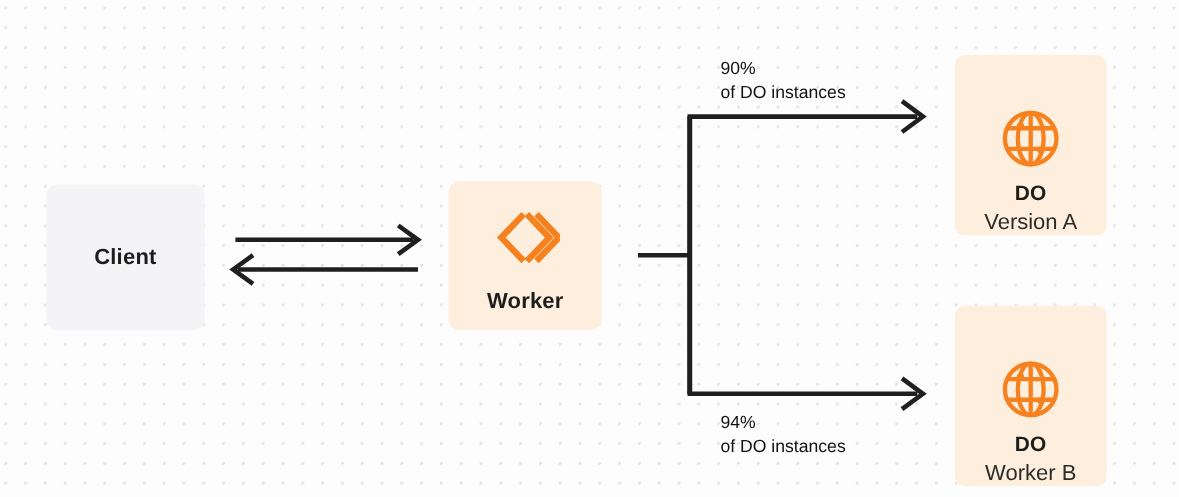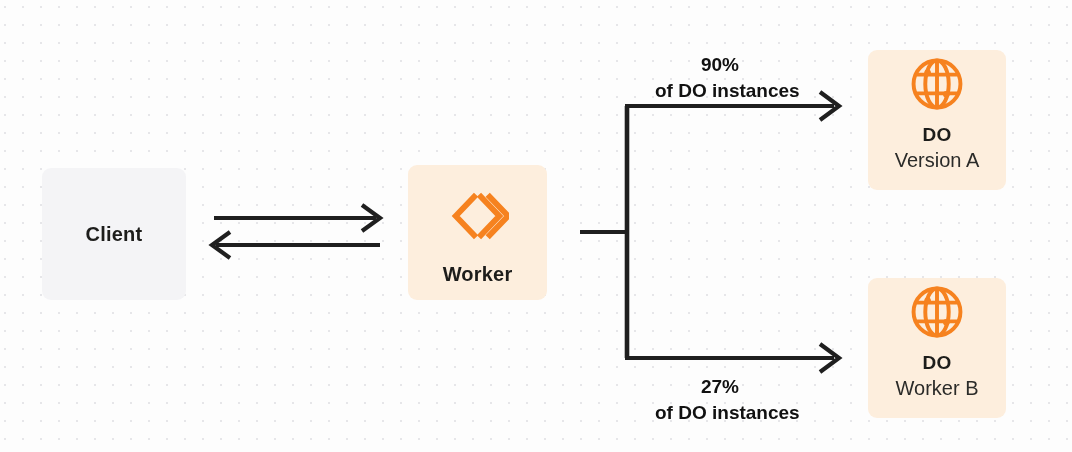--- a/index.html
+++ b/index.html
@@ -37,23 +37,23 @@
   }
   .node.worker {
     left: 408px; top: 165px;
     width: 139px; height: 135px;
     background: #fdeedd;
     justify-content: flex-start;
     padding-top: 20px;
   }
   .node.do {
     left: 868px;
-    width: 138px; height: 140px;
+    width: 138px; height: 164px;
     background: #fdeedd;
-    justify-content: flex-start;
+    justify-content: flex-end;
     padding-top: 4px;
   }
   .node.do-a { top: 50px; }
   .node.do-b { top: 278px; }
 
   .node-title {
     font-size: 19px;
     font-weight: bold;
     color: #1d1d1b;
     letter-spacing: 0.2px;
@@ -82,23 +82,22 @@
   .edges {
     position: absolute;
     left: 0; top: 0;
     width: 1072px; height: 452px;
     pointer-events: none;
   }
 
   
   .edge-label {
     position: absolute;
-    text-align: center;
-    font-size: 19px;
-    font-weight: bold;
+    font-size: 16px;
+    font-weight: normal;
     color: #111111;
     line-height: 1.35;
     white-space: nowrap;
   }
   .edge-label .pct { display: block; }
   .edge-label .of  { display: block; }
 
   .label-top    { left: 655px; top: 52px;  width: 130px; }
   .label-bottom { left: 655px; top: 374px; width: 130px; }
 </style>
@@ -134,21 +133,21 @@
       <path d="M820,344 L839,358 L820,372" fill="none" stroke="#1f1f1f" stroke-width="4.2" stroke-linecap="butt" stroke-linejoin="miter"></path>
     </g>
   </svg>
 
   <div class="edge-label label-top">
     <span class="pct">90%</span>
     <span class="of">of DO instances</span>
   </div>
 
   <div class="edge-label label-bottom">
-    <span class="pct">27%</span>
+    <span class="pct">94%</span>
     <span class="of">of DO instances</span>
   </div>
 
   <div class="node worker">
     <span class="icon-wrap icon-worker">
       <svg viewBox="0 0 64 64" width="62" height="62" aria-hidden="true">
 
         <path d="M30 10 L9 32 L30 54" fill="none" stroke="#f6821f" stroke-width="6" stroke-linejoin="miter" stroke-linecap="butt"></path>
 
         <path d="M33 10 L54 32 L33 54" fill="none" stroke="#f6821f" stroke-width="6" stroke-linejoin="miter" stroke-linecap="butt"></path>

